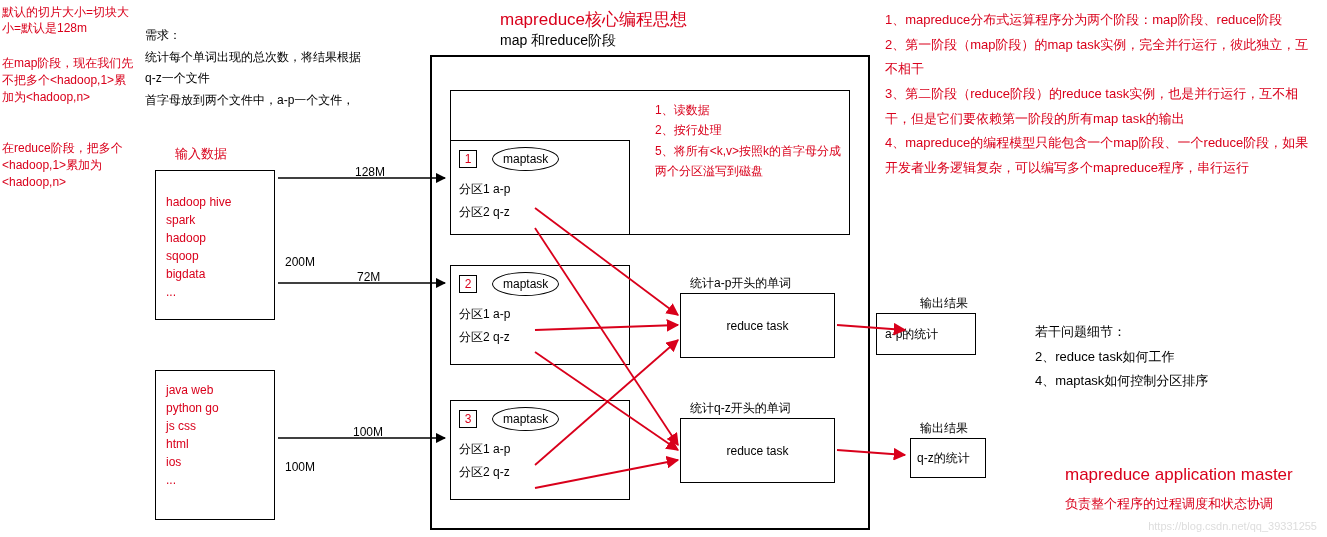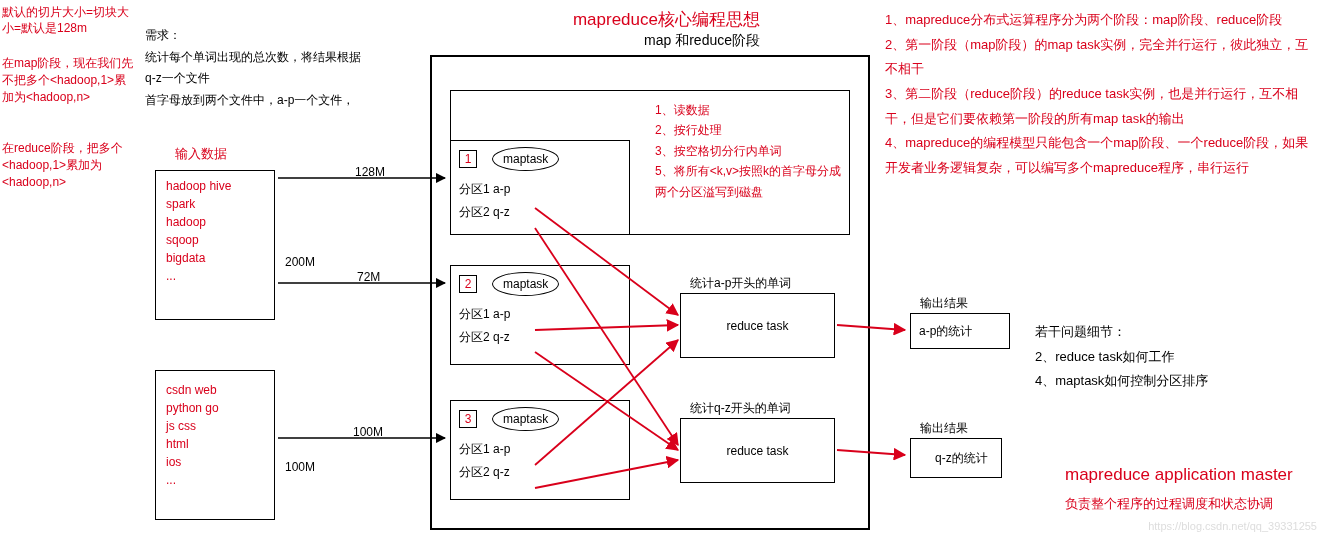--- a/index.html
+++ b/index.html
@@ -3,50 +3,50 @@
 <meta charset="utf-8">
 <style>
 *{box-sizing:border-box;margin:0;padding:0}
 body{font-family:"Microsoft YaHei",SimSun,sans-serif;font-size:12px;position:relative;width:1327px;height:537px;background:#fff;color:#000}
 .abs{position:absolute}
 .red{color:#d9001b}
 .box{border:1px solid #000;background:#fff}
 .nb{border:1px solid #000;display:inline-flex;align-items:center;justify-content:center;width:18px;height:18px;color:#d9001b;font-size:12px}
 .data-item{color:#d9001b;margin:4px 0;font-size:12px}
 svg.arrows{position:absolute;top:0;left:0;width:1327px;height:537px;pointer-events:none}
-.title{text-align:right}
+.title{text-align:left}
 .watermark{position:absolute;right:10px;bottom:5px;color:#ddd;font-size:11px}
 </style>
 </head>
 <body>
 
 <div class="abs red" style="left:2px;top:5px;width:135px;line-height:1.3">默认的切片大小=切块大小=默认是128m</div>
 <div class="abs red" style="left:2px;top:55px;width:135px;line-height:1.4">在map阶段，现在我们先不把多个&lt;hadoop,1&gt;累加为&lt;hadoop,n&gt;</div>
 <div class="abs red" style="left:2px;top:140px;width:135px;line-height:1.4">在reduce阶段，把多个&lt;hadoop,1&gt;累加为&lt;hadoop,n&gt;</div>
 
 <div class="abs" style="left:145px;top:25px;width:260px;line-height:1.8">
   <div>需求：</div>
   <div>统计每个单词出现的总次数，将结果根据</div>
   <div>q-z一个文件</div>
   <div>首字母放到两个文件中，a-p一个文件，</div>
 </div>
 
 <div class="abs red" style="left:175px;top:145px;font-size:13px">输入数据</div>
 
-<div class="abs box" style="left:155px;top:170px;width:120px;height:150px;padding:4px 10px">
+<div class="abs box" style="left:155px;top:170px;width:120px;height:150px;padding:20px 10px">
   <div class="data-item">hadoop hive</div>
   <div class="data-item">spark</div>
   <div class="data-item">hadoop</div>
   <div class="data-item">sqoop</div>
   <div class="data-item">bigdata</div>
   <div class="data-item">...</div>
 </div>
 
 <div class="abs box" style="left:155px;top:370px;width:120px;height:150px;padding:8px 10px">
-  <div class="data-item">csdn web</div>
+  <div class="data-item">java web</div>
   <div class="data-item">python go</div>
   <div class="data-item">js css</div>
   <div class="data-item">html</div>
   <div class="data-item">ios</div>
   <div class="data-item">...</div>
 </div>
 
 <div class="abs" style="left:355px;top:165px">128M</div>
 <div class="abs" style="left:285px;top:255px">200M</div>
 <div class="abs" style="left:357px;top:270px">72M</div>
@@ -64,21 +64,20 @@
     <span class="nb">1</span>
     <span style="border:1px solid #000;border-radius:50%;padding:4px 10px">maptask</span>
   </div>
   <div style="margin:6px 0">分区1 a-p</div>
   <div>分区2 q-z</div>
 </div>
 
 <div class="abs red" style="left:655px;top:100px;width:190px;line-height:1.7;font-size:12px">
   <div>1、读数据</div>
   <div>2、按行处理</div>
-  <div>3、按空格切分行内单词</div>
   <div>5、将所有&lt;k,v&gt;按照k的首字母分成两个分区溢写到磁盘</div>
 </div>
 
 <div class="abs box" style="left:450px;top:265px;width:180px;height:100px;padding:6px 8px">
   <div style="display:flex;align-items:center;gap:15px;margin-bottom:10px">
     <span class="nb">2</span>
     <span style="border:1px solid #000;border-radius:50%;padding:4px 10px">maptask</span>
   </div>
   <div style="margin:6px 0">分区1 a-p</div>
   <div>分区2 q-z</div>
@@ -97,26 +96,26 @@
 <div class="abs box" style="left:680px;top:293px;width:155px;height:65px;display:flex;align-items:center;justify-content:center">
   <span>reduce task</span>
 </div>
 
 <div class="abs" style="left:690px;top:400px">统计q-z开头的单词</div>
 <div class="abs box" style="left:680px;top:418px;width:155px;height:65px;display:flex;align-items:center;justify-content:center">
   <span>reduce task</span>
 </div>
 
 <div class="abs" style="left:920px;top:295px">输出结果</div>
-<div class="abs box" style="left:910px;top:313px;width:100px;height:36px;display:flex;align-items:center;padding-left:8px">
+<div class="abs box" style="left:876px;top:313px;width:100px;height:42px;display:flex;align-items:center;padding-left:8px">
   <span>a-p的统计</span>
 </div>
 
 <div class="abs" style="left:920px;top:420px">输出结果</div>
-<div class="abs box" style="left:910px;top:438px;width:92px;height:40px;display:flex;align-items:center;padding-left:24px">
+<div class="abs box" style="left:910px;top:438px;width:76px;height:40px;display:flex;align-items:center;padding-left:6px">
   <span>q-z的统计</span>
 </div>
 
 <div class="abs red" style="left:885px;top:8px;width:435px;line-height:1.9;font-size:13px">
   <div>1、mapreduce分布式运算程序分为两个阶段：map阶段、reduce阶段</div>
   <div>2、第一阶段（map阶段）的map task实例，完全并行运行，彼此独立，互不相干</div>
   <div>3、第二阶段（reduce阶段）的reduce task实例，也是并行运行，互不相干，但是它们要依赖第一阶段的所有map task的输出</div>
   <div>4、mapreduce的编程模型只能包含一个map阶段、一个reduce阶段，如果开发者业务逻辑复杂，可以编写多个mapreduce程序，串行运行</div>
 </div>
 

